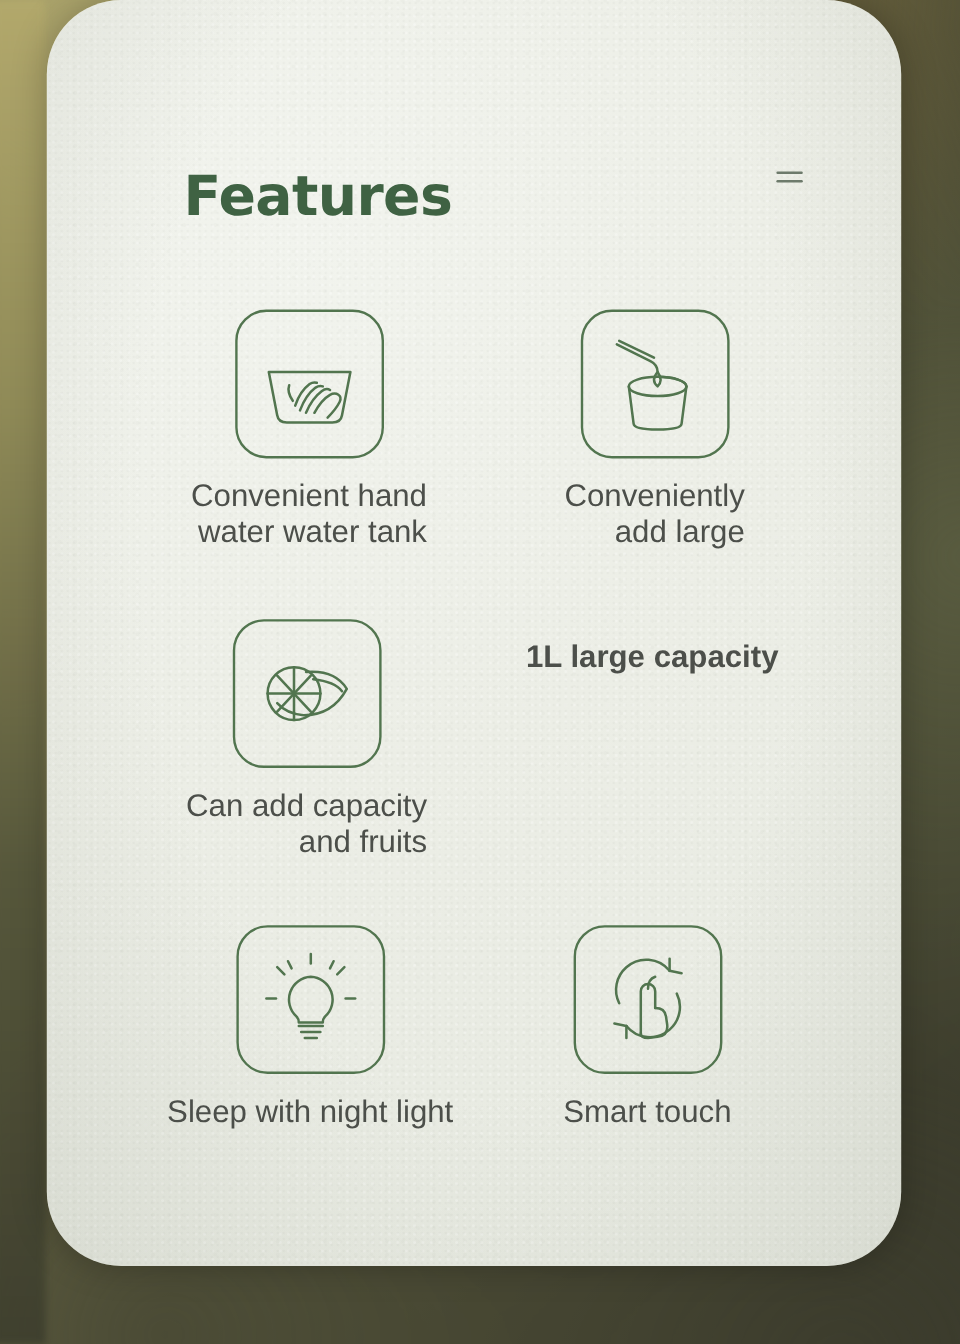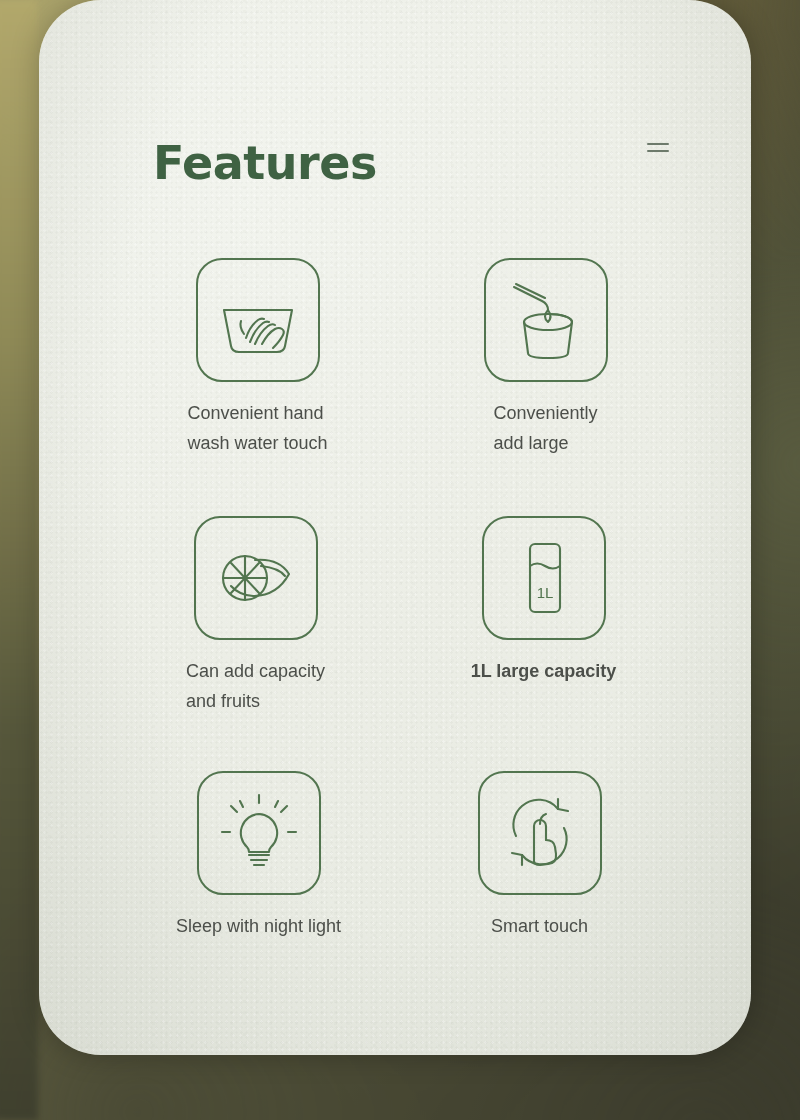--- a/index.html
+++ b/index.html
@@ -143,23 +143,23 @@
     height: 124px;
     border: 2px solid #52754f;
     border-radius: 26px;
     display: flex;
     align-items: center;
     justify-content: center;
     box-sizing: border-box;
   }
   .caption {
     margin-top: 16px;
-    text-align: left;
+    text-align: right;
     color: #4c4f4a;
-    font-size: 18px;
+    font-size: 26px;
     line-height: 30px;
     max-width: 230px;
     font-family: "Liberation Sans", sans-serif;
   }
 
   .cell.c1 .icon-box { margin-left: 4px; }
   .cell.c2 .icon-box { margin-left: 10px; }
   .cell.c3 .icon-box { margin-left: 0px; }
   .cell.c4 .icon-box { margin-left: 6px; }
   .cell.c5 .icon-box { margin-left: -2px; }
@@ -205,21 +205,21 @@
                 <path d="M8 30 L76 30 L69 66 Q68 72 61 72 L23 72 Q16 72 15 66 Z"></path>
                 <path d="M30 58 q4 -12 12 -18 q3 -2 6 -1"></path>
                 <path d="M34 62 q5 -13 13 -19 q3 -2 6 -1"></path>
                 <path d="M39 64 q5 -12 13 -18 q4 -3 7 -1"></path>
                 <path d="M46 64 q6 -11 13 -15 q4 -2 7 0 q3 2 1 6 q-3 6 -10 13"></path>
                 <path d="M28 54 q-5 -7 -3 -13"></path>
               </svg>
             </div>
             <div class="caption">
               <span>Convenient hand</span><br>
-              <span>wash water touch</span>
+              <span>water water tank</span>
             </div>
           </div>
 
           <div class="cell c2">
             <div class="icon-box">
               <svg width="88" height="86" viewBox="0 0 88 86" fill="none" stroke="#52754f" stroke-width="2.1" stroke-linecap="round" stroke-linejoin="round">
                 <path d="M12 10 L40 24 q6 3 6 9"></path>
                 <path d="M14 7 L43 21"></path>
                 <path d="M46 33 q5 7 0 12 q-6 -5 0 -12 Z"></path>
                 <ellipse cx="46" cy="45" rx="24" ry="8"></ellipse>
@@ -248,27 +248,20 @@
                 <path d="M48 20 q18 2 24 10"></path>
               </svg>
             </div>
             <div class="caption">
               <span>Can add capacity</span><br>
               <span>and fruits</span>
             </div>
           </div>
 
           <div class="cell c4">
-            <div class="icon-box">
-              <svg width="74" height="84" viewBox="0 0 74 84" fill="none" stroke="#52754f" stroke-width="2.1" stroke-linecap="round" stroke-linejoin="round">
-                <rect x="23" y="8" width="30" height="68" rx="5"></rect>
-                <path d="M23 30 q7 -5 15 0 q8 5 15 0"></path>
-                <text x="38" y="62" font-family="Liberation Sans, sans-serif" font-size="15" fill="#52754f" stroke="none" text-anchor="middle">1L</text>
-              </svg>
-            </div>
             <div class="caption">1L large capacity</div>
           </div>
         </div>
 
         <div class="row row-3">
 
           <div class="cell c6">
             <div class="icon-box">
               <svg width="82" height="82" viewBox="0 0 82 82" fill="none" stroke="#52754f" stroke-width="2.1" stroke-linecap="round" stroke-linejoin="round">
                 <path d="M41 22 a19 19 0 0 1 12 33 q-2 2 -2 5 L31 60 q0 -3 -2 -5 a19 19 0 0 1 12 -33 Z"></path>

